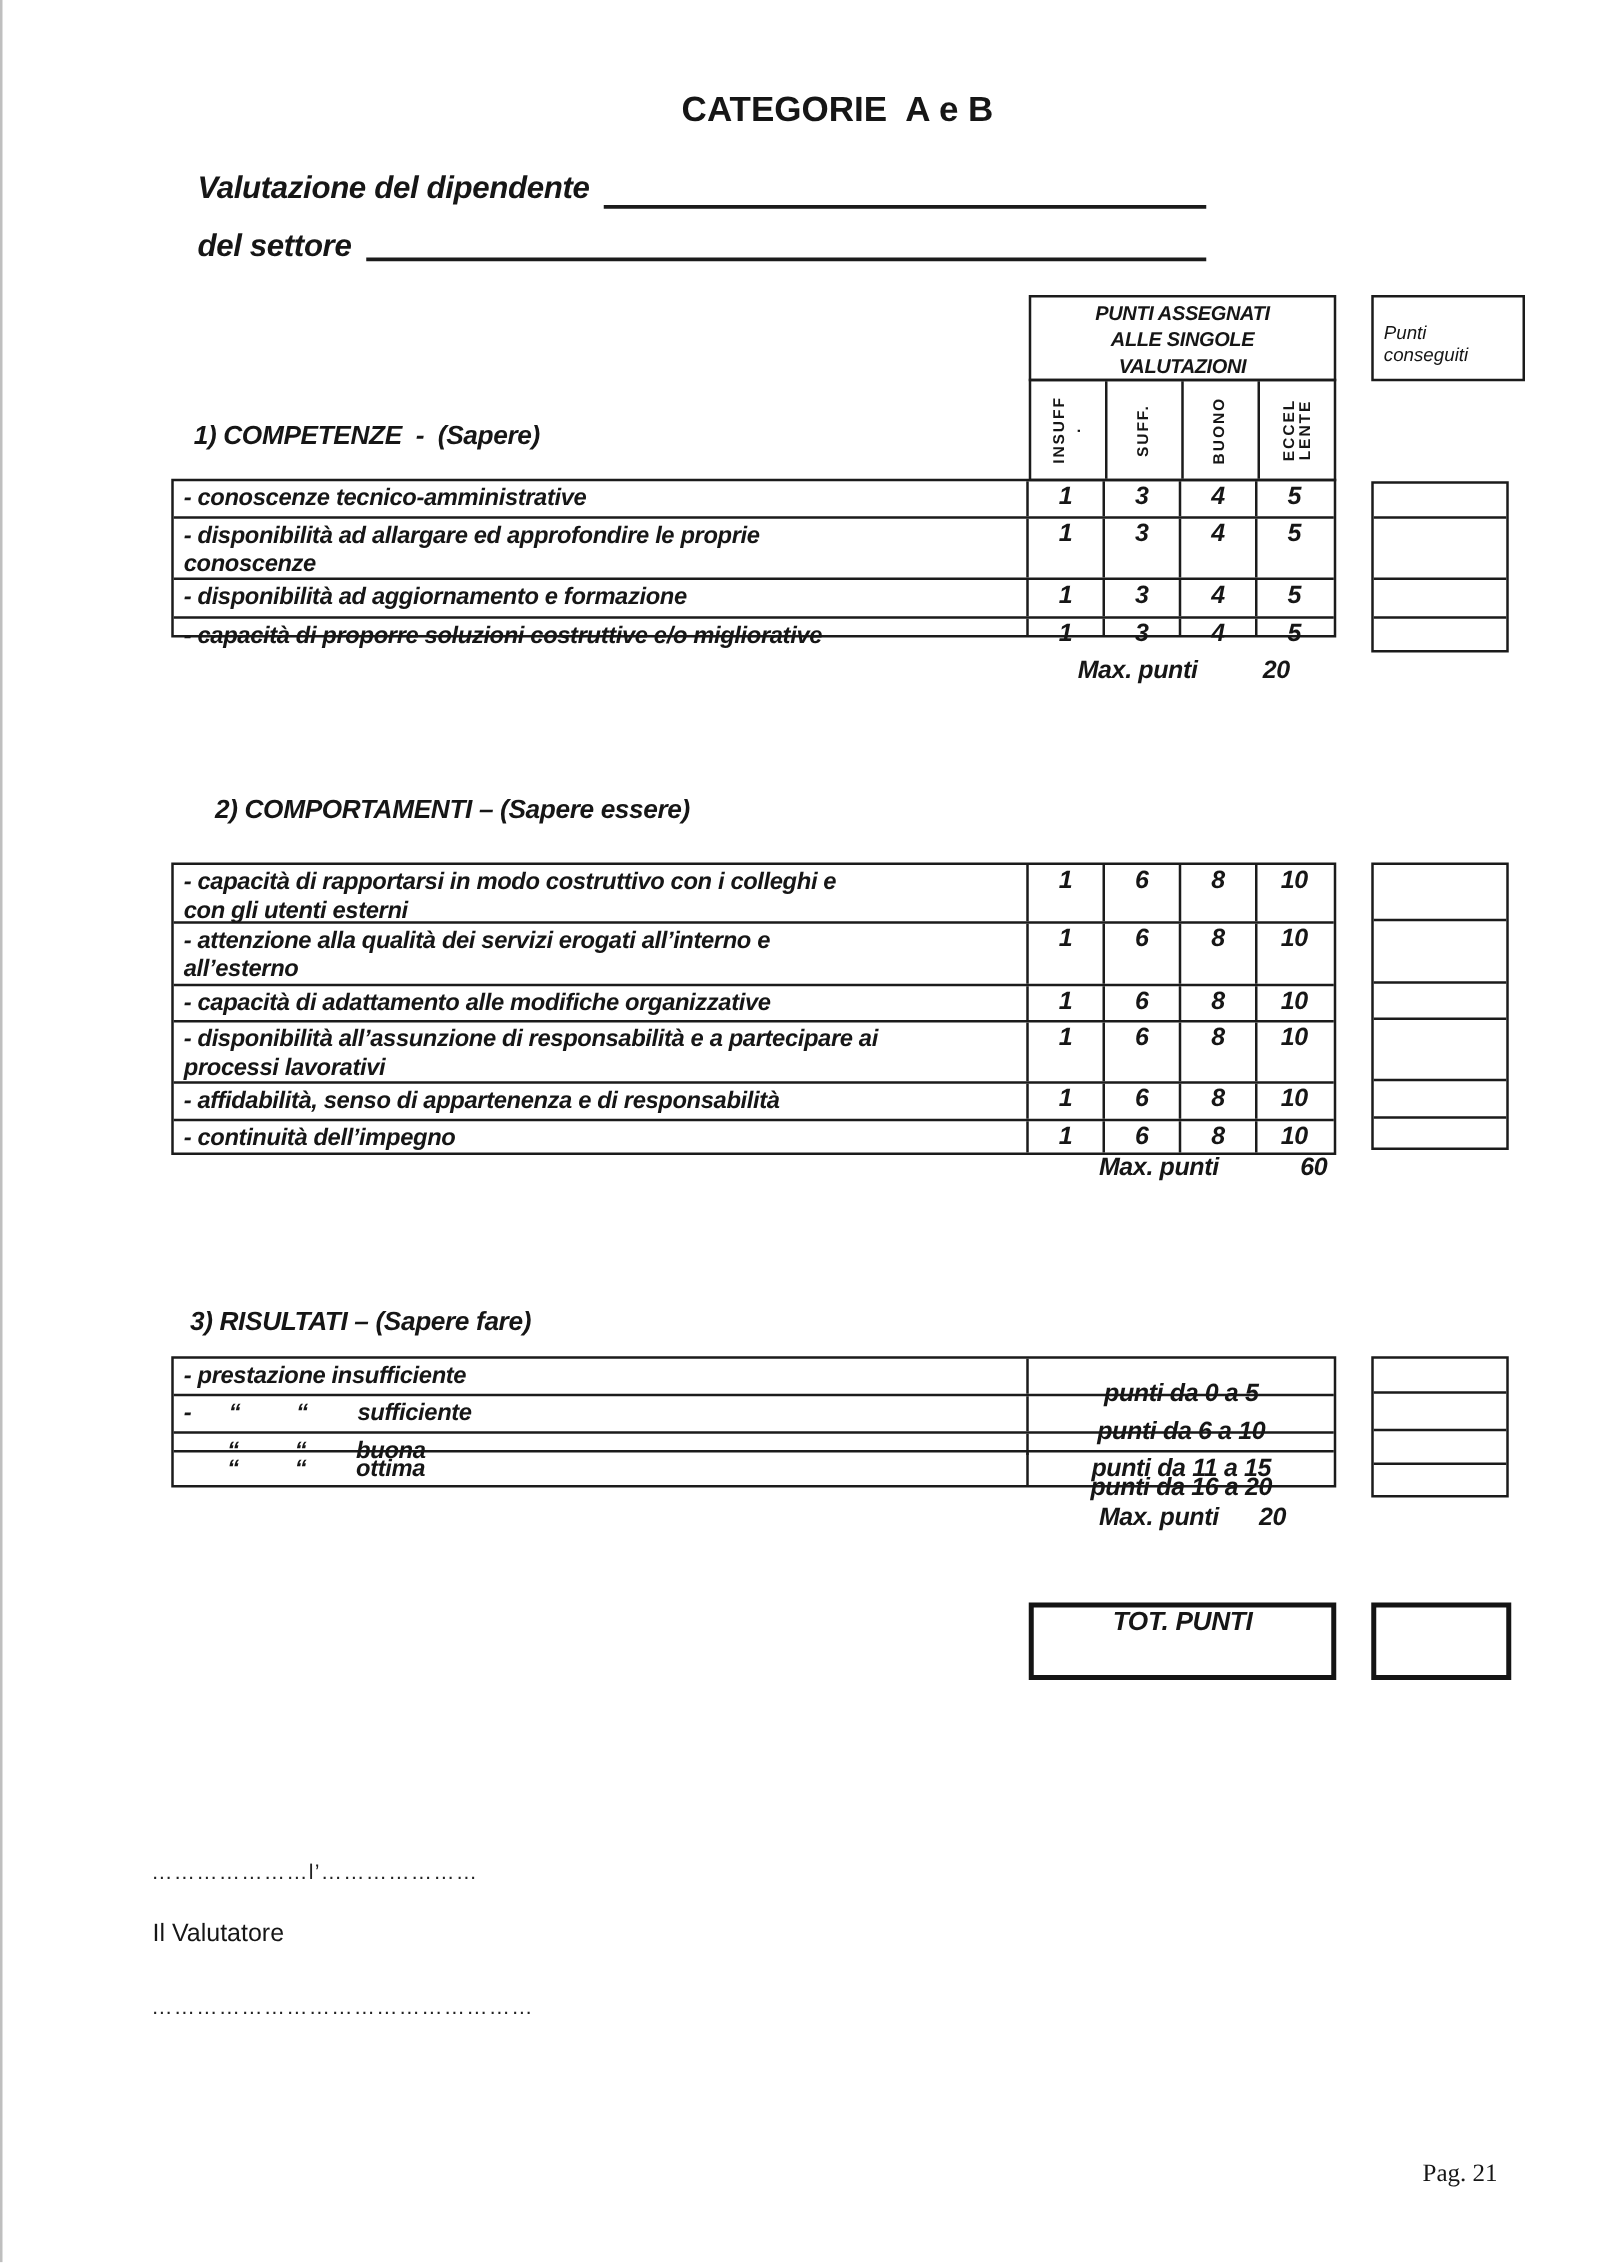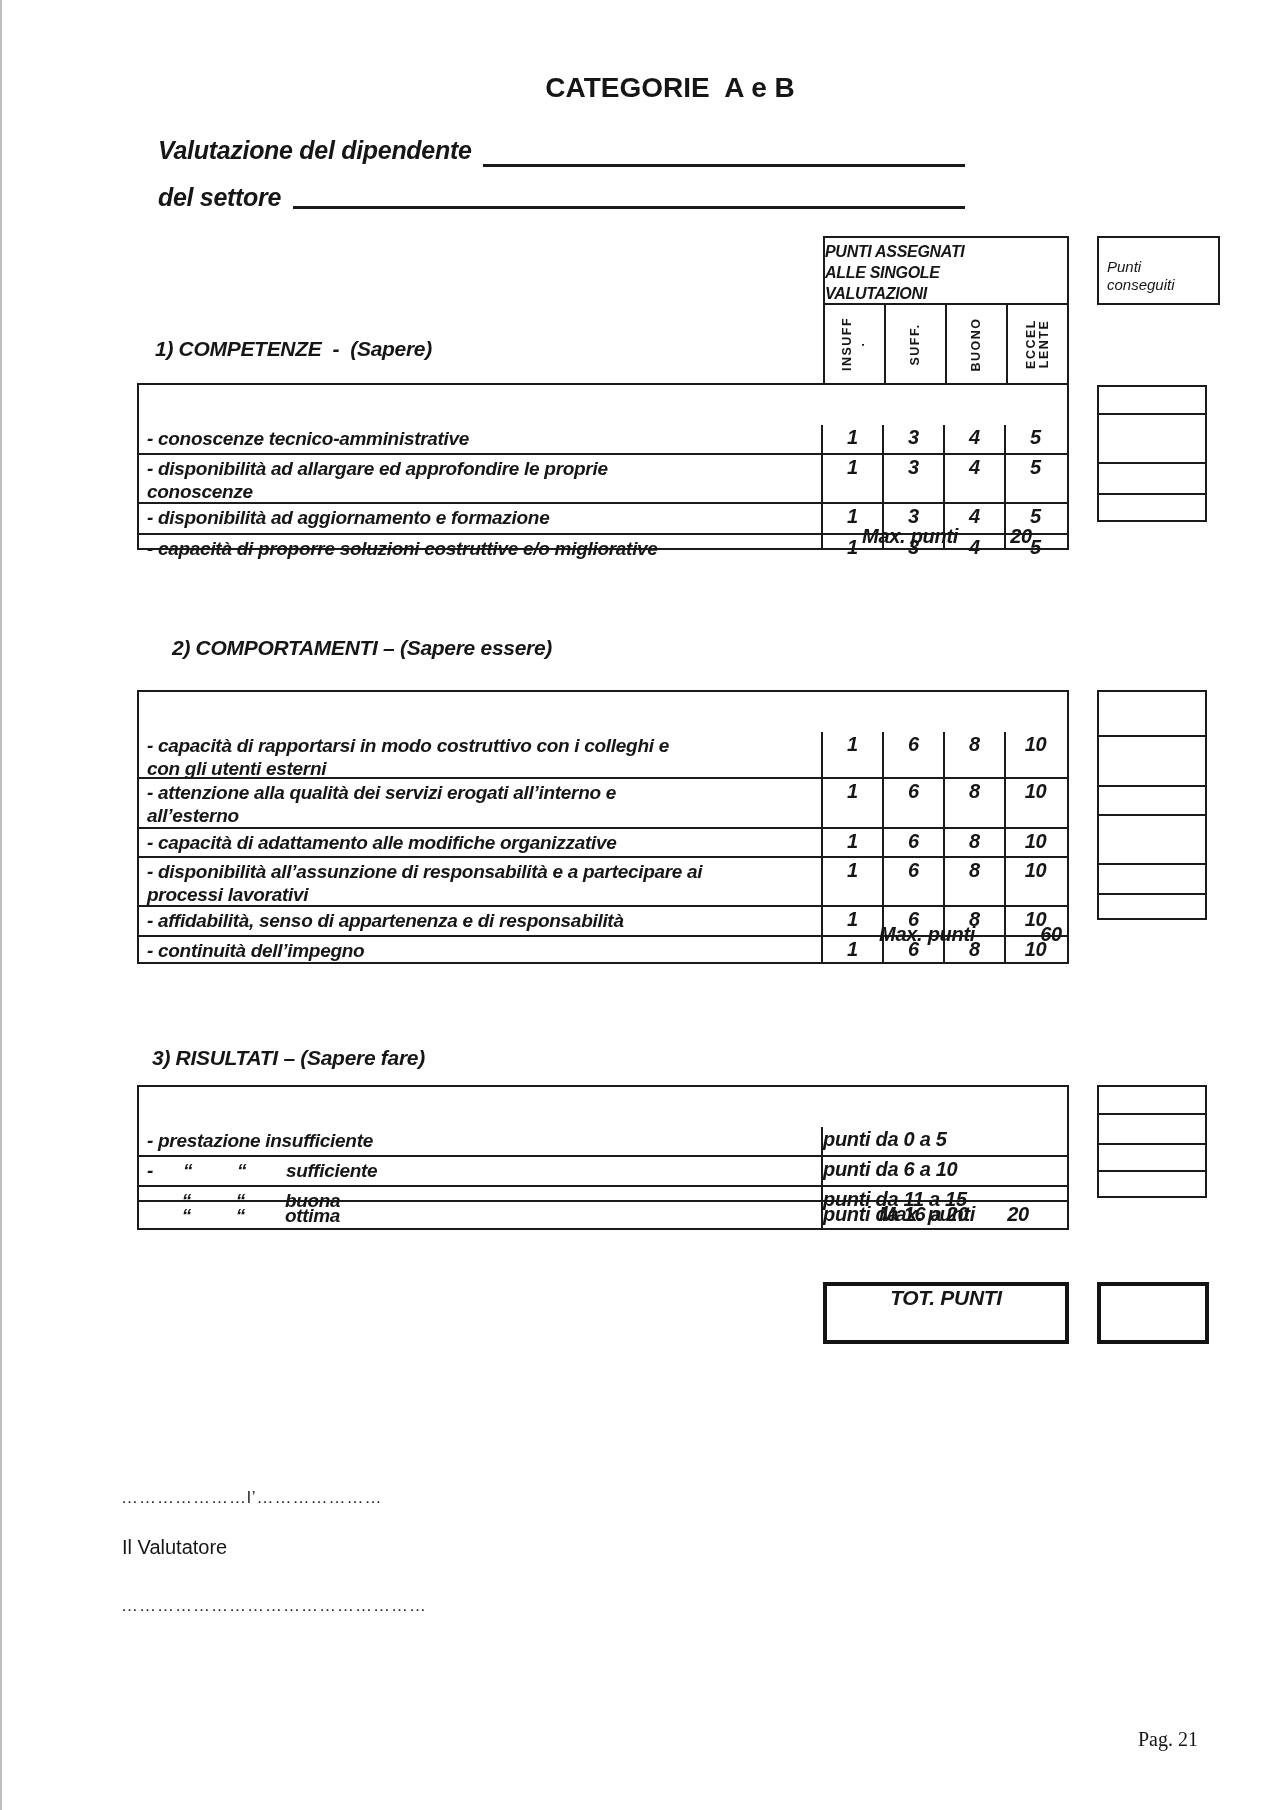--- a/index.html
+++ b/index.html
@@ -11,44 +11,44 @@
   }
   .scan-edge{ position:absolute; left:0; top:0; width:2px; height:100%; background:#bfbfbf; }
   .abs{ position:absolute; }
   .itb{ font-weight:bold; font-style:italic; letter-spacing:-0.3px; }
   .title{ left:450px; top:72px; width:440px; text-align:center;
           font-size:28px; font-weight:bold; white-space:pre; }
   .fill-label{ font-size:25px; white-space:pre; }
   .fill-line{ background:#1b1b1b; height:3px; }
   .hdr-box{ border:2px solid var(--ink); }
   .points-hdr{ left:823px; top:236px; width:246px; height:69px;
-               font-size:16px; line-height:21px; text-align:left;
+               font-size:16px; line-height:21px; text-align:center;
                white-space:pre-line; padding-top:3px; }
   .achv-box{ left:1097px; top:236px; width:123px; height:69px;
              font-style:italic; font-size:15px; line-height:18px;
              padding:20px 8px; }
   .rate-hdr{ left:823px; top:303px; width:246px; height:82px;
              display:flex; border:2px solid var(--ink); }
   .rate-cell{ flex:0 0 61px; display:flex; align-items:center; justify-content:center;
               border-left:2px solid var(--ink); }
   .rate-cell:first-child{ flex-basis:59px; border-left:none; }
   .rate-cell span{ transform:rotate(-90deg); font-weight:bold; font-size:12.5px;
                    letter-spacing:1.5px; line-height:13px; white-space:pre-line;
                    text-align:center; }
   .sec-heading{ font-size:21px; white-space:pre; }
   .tbl{ border:2px solid var(--ink); width:932px; }
   .trow{ display:flex; border-top:2px solid var(--ink); align-items:stretch; }
-  .trow.first{ border-top:none;margin-top:40px; }
+  .trow.first{ border-top:none; }
   .desc{ width:682px; padding:2px 6px 0 8px; font-size:19px; line-height:23px;
          white-space:pre-line; }
   .desc.pre{ white-space:pre; }
   .val{ width:61px; border-left:2px solid var(--ink); text-align:center;
         padding-top:1px; font-size:20px; }
-  .range{ flex:1; border-left:2px solid var(--ink); 
-          padding-top:1px; font-size:20px; }
+  .range{ flex:1; border-left:2px solid var(--ink); text-align:center;
+          padding-top:17px; font-size:20px; }
   .stack{ border:2px solid var(--ink); width:110px; }
   .scell{ border-top:2px solid var(--ink); }
   .scell.first{ border-top:none; }
   .max-label{ width:318px; text-align:right; font-size:20px; white-space:pre; }
   .max-num{ width:70px; text-align:center; font-size:20px; }
   .tot-box{ left:823px; top:1282px; width:246px; height:62px; border:4px solid #141414;
             text-align:center; font-size:21px; padding-top:0; }
   .tot-empty{ left:1097px; top:1282px; width:112px; height:62px; border:4px solid #141414; }
   .dots{ font-size:17px; letter-spacing:1px; color:#222; white-space:pre; }
   .valutatore{ font-size:20px; }

